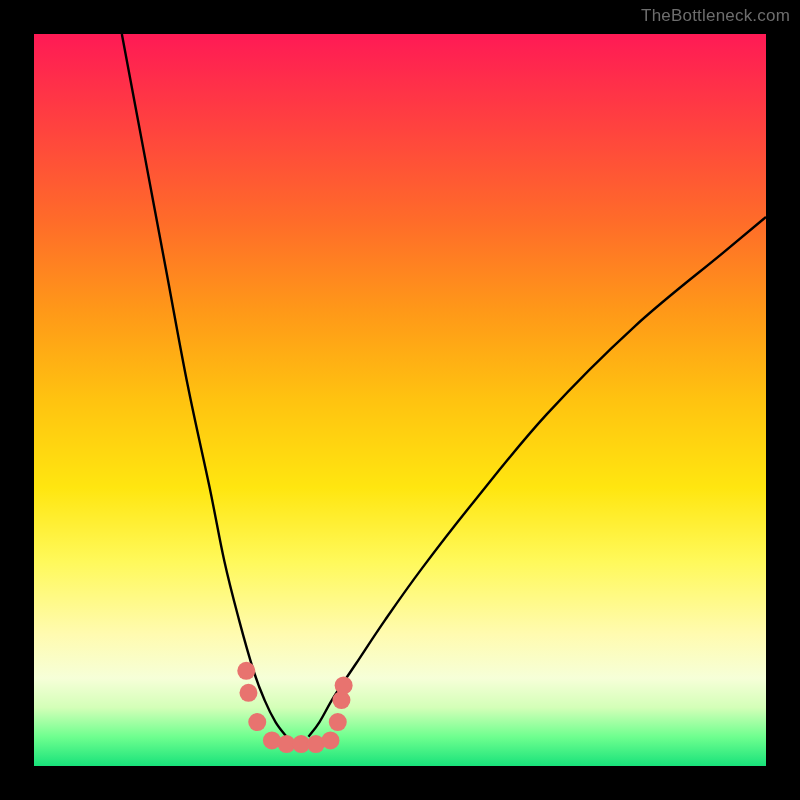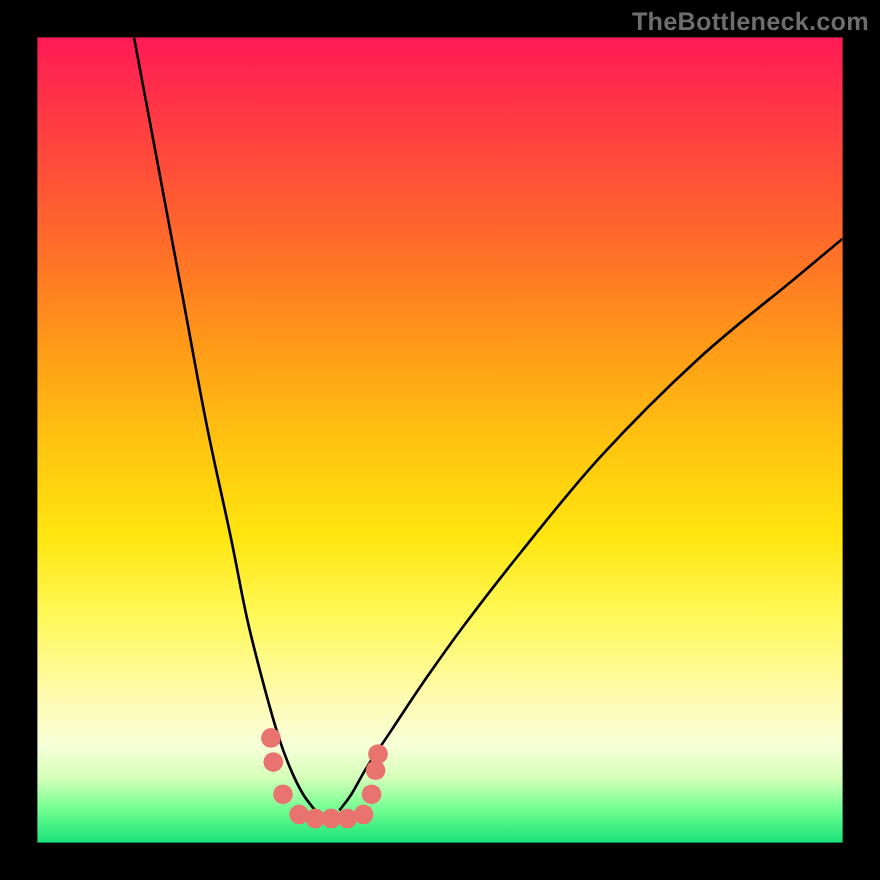--- a/index.html
+++ b/index.html
@@ -37,23 +37,23 @@
       #d4ffb8 92%,
       #6fff8f 96%,
       #18e27a 100%
     );
   }
   .watermark {
     position: absolute;
     top: 6px;
     right: 10px;
     color: #6d6d6d;
-    font-size: 23px;
+    font-size: 17px;
     letter-spacing: 0.2px;
-    font-weight: 700;
+    font-weight: 400;
   }
   svg.curves {
     position: absolute;
     left: 0;
     top: 0;
     width: 732px;
     height: 732px;
   }
 </style>
 </head>

